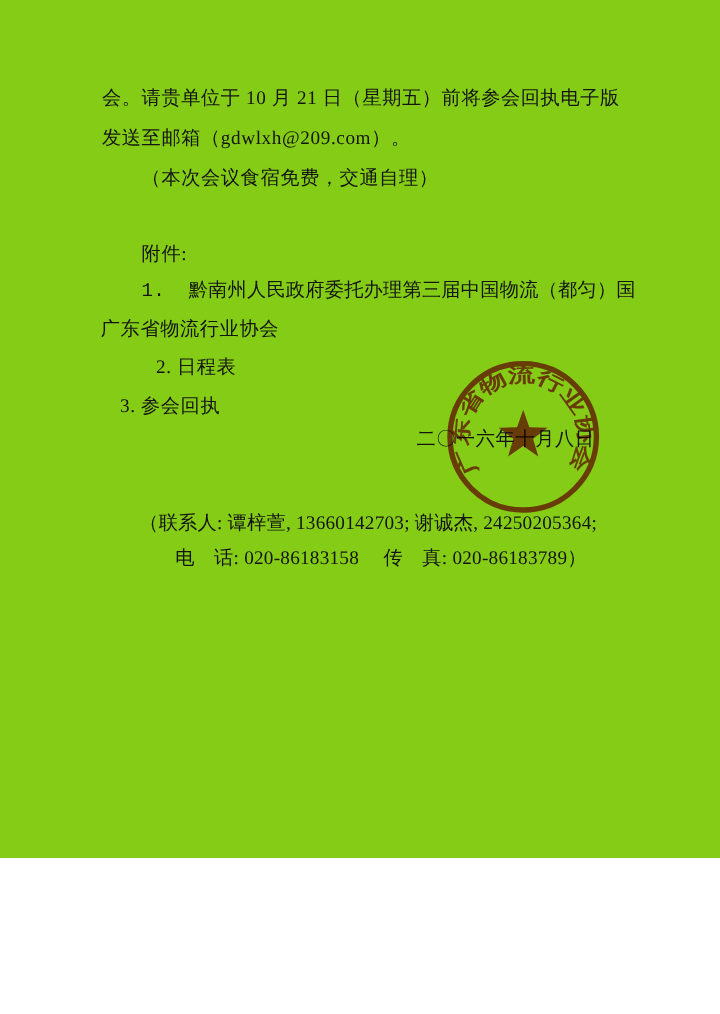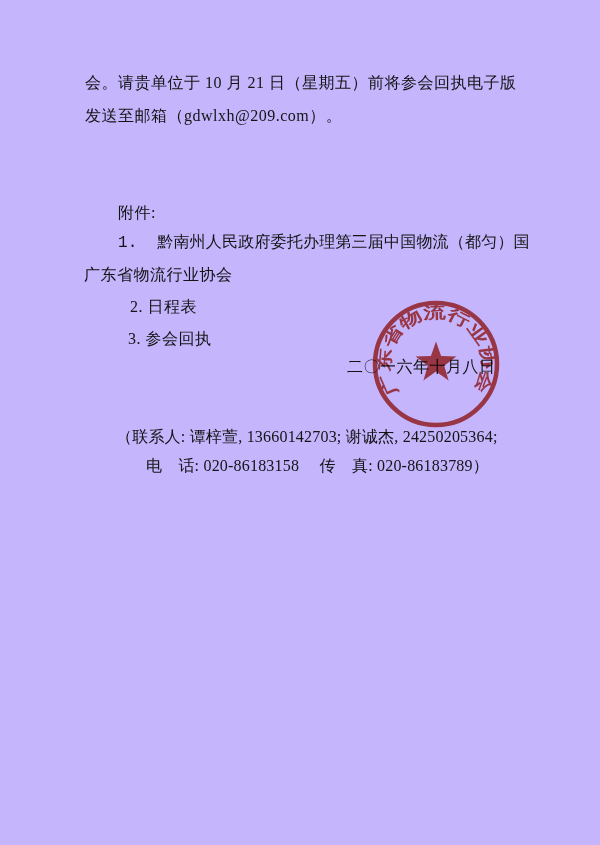--- a/index.html
+++ b/index.html
@@ -1,20 +1,20 @@
 <!DOCTYPE html>
 <html><head>
 <meta charset="utf-8">
 <style>
   html, body { margin: 0; padding: 0; background: #ffffff; }
   .page {
     position: relative;
     width: 600px;
-    height: 845px;
-    background: #c4b5fd;
+    height: 715px;
+    background: #84cc16;
     overflow: hidden;
     font-family: "Liberation Serif", "DejaVu Serif", serif;
     color: #141414;
   }
   .line {
     position: absolute;
     font-size: 16px;
     line-height: 1.15;
     letter-spacing: 0.5px;
     white-space: pre;
@@ -43,30 +43,31 @@
 </style>
 </head>
 <body>
 
 <div class="page">
 
   <div class="line" style="left:85px; top:74px;">会。请贵单位于 10 月 21 日（星期五）前将参会回执电子版</div>
 
   <div class="line" style="left:85px; top:107px;">发送至邮箱（gdwlxh@209.com）。</div>
 
+  <div class="line" style="left:118px; top:140px;">（本次会议食宿免费，交通自理）</div>
 
   <div class="line" style="left:118px; top:204px;">附件:</div>
 
   <div class="line tight" style="left:118px; top:234px;font-family:Liberation Mono, monospace;">1.  黔南州人民政府委托办理第三届中国物流（都匀）国</div>
 
   <div class="line" style="left:84px; top:266px;">广东省物流行业协会</div>
 
   <div class="line" style="left:130px; top:298px;">2. 日程表</div>
 
-  <div class="line" style="left:128px; top:330px;">3. 参会回执</div>
+  <div class="line" style="left:100px; top:330px;">3. 参会回执</div>
 
   <div class="line date-line" style="left:347px; top:358px;">二〇一六年十月八日</div>
 
   <div class="stamp">
     <svg viewBox="0 0 130 130" xmlns="http://www.w3.org/2000/svg">
       <defs>
         <path id="sealArc" d="M 29.76 94.57 A 46 46 0 1 1 100.24 94.57" fill="none"></path>
       </defs>
       <circle cx="65" cy="65" r="61" fill="none" stroke-width="4.5" stroke="#c23b35"></circle>
       <polygon points="65,42.5 70.1,57 85.4,57.4 73.2,66.7 77.6,81.4 65,72.6 52.4,81.4 56.8,66.7 44.6,57.4 59.9,57" fill="#c23b35"></polygon>

